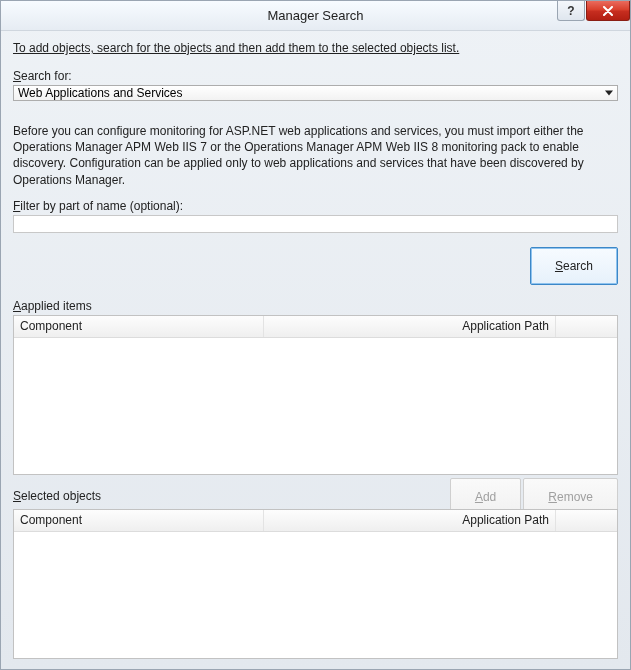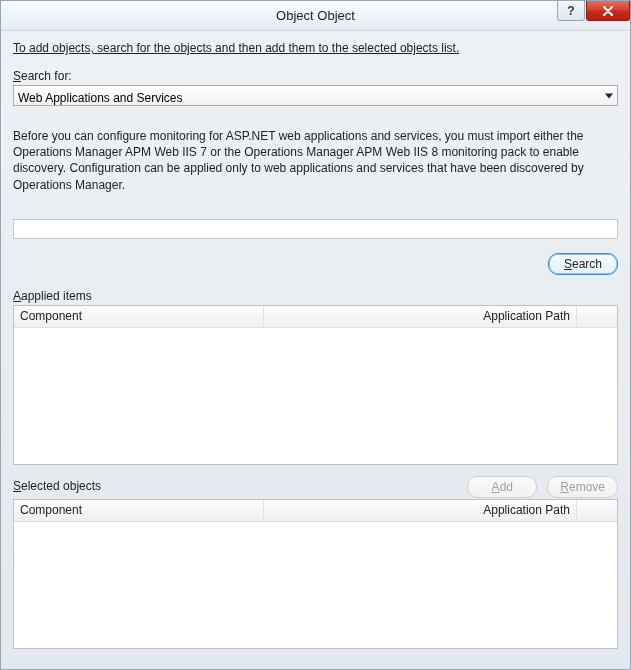--- a/index.html
+++ b/index.html
@@ -121,28 +121,28 @@
       outline: none;
     }
     .row-right {
       display: flex;
       justify-content: flex-end;
       margin-top: 14px;
       gap: 8px;
     }
     .btn {
       min-width: 70px;
-      height: 22px;
-      padding: 0 12px;
+      height: 38px;
+      padding: 0 24px;
       border: 1px solid #adadad;
       background: linear-gradient(#fdfdfd, #eaeaea);
       font-family: inherit;
       font-size: 12px;
       color: #222;
-      border-radius: 10px;
+      border-radius: 2px;
       display: inline-flex;
       align-items: center;
       justify-content: center;
     }
     .btn.primary {
       border: 1px solid #3c87c7;
       box-shadow: inset 0 0 0 1px #8ec3ef;
       background: linear-gradient(#f7fbff, #e6f1fb);
     }
     .btn.disabled {
@@ -158,20 +158,21 @@
       border: 1px solid #c2c2c2;
       background: #fff;
       display: flex;
       flex-direction: column;
     }
     .grid-header {
       display: flex;
       background: linear-gradient(#fdfdfd, #efefef);
       border-bottom: 1px solid #dcdcdc;
       height: 22px;
+      gap: 21px;
     }
     .grid-header .col {
       padding: 3px 6px;
       border-right: 1px solid #e3e3e3;
       font-size: 12px;
       color: #222;
     }
     .grid-header .col:last-child { border-right: none; }
     .col-component { width: 250px; flex: 0 0 250px; }
     .col-path { flex: 1; text-align: right; }
@@ -182,39 +183,39 @@
     }
     .avail { flex: 0 0 160px; }
     .avail .grid-body { height: 138px; }
     .sel { flex: 0 0 150px; }
     .sel .grid-body { height: 128px; }
     .between-row {
       display: flex;
       align-items: center;
       justify-content: space-between;
       margin-top: 10px;
-      gap: 10px;
+      gap: 2px;
       height: 24px;
     }
     .between-row .sec-label {
       margin-right: auto;
     }
     .footer-row {
       display: flex;
       justify-content: flex-end;
       gap: 10px;
       margin-top: 18px;
     }
   </style>
 </head>
 <body>
 
 <div class="window">
   <div class="titlebar">
-    <div class="titlebar-title">Object Object</div>
+    <div class="titlebar-title">Manager Search</div>
     <div class="titlebar-buttons">
       <div class="titlebar-btn help">?</div>
       <div class="titlebar-btn close">
         <svg width="12" height="10" viewBox="0 0 12 10">
           <path d="M2 1 L10 9 M10 1 L2 9" stroke="#fff" stroke-width="2" stroke-linecap="round"></path>
         </svg>
       </div>
     </div>
   </div>
 
@@ -226,20 +227,23 @@
     </div>
     <div class="dropdown">
       <span>Web Applications and Services</span>
       <span class="dd-arrow"></span>
     </div>
 
     <div class="desc">Before you can configure monitoring for ASP.NET web applications and services, you must import either the Operations Manager APM Web IIS 7 or the Operations Manager APM Web IIS 8 monitoring pack to enable discovery. Configuration can be applied only to web applications and services that have been discovered by Operations Manager.</div>
 
     <div class="spacer-v"></div>
 
+    <div class="label">
+      <span class="underline">F</span><span>ilter by part of name (optional):</span>
+    </div>
     <input class="textbox" type="text" value="" style="">
 
     <div class="row-right">
       <button class="btn primary">
         <span><span class="underline">S</span><span>earch</span></span>
       </button>
     </div>
 
     <div class="section-label label">
       <span class="underline">A</span><span>applied items</span>

